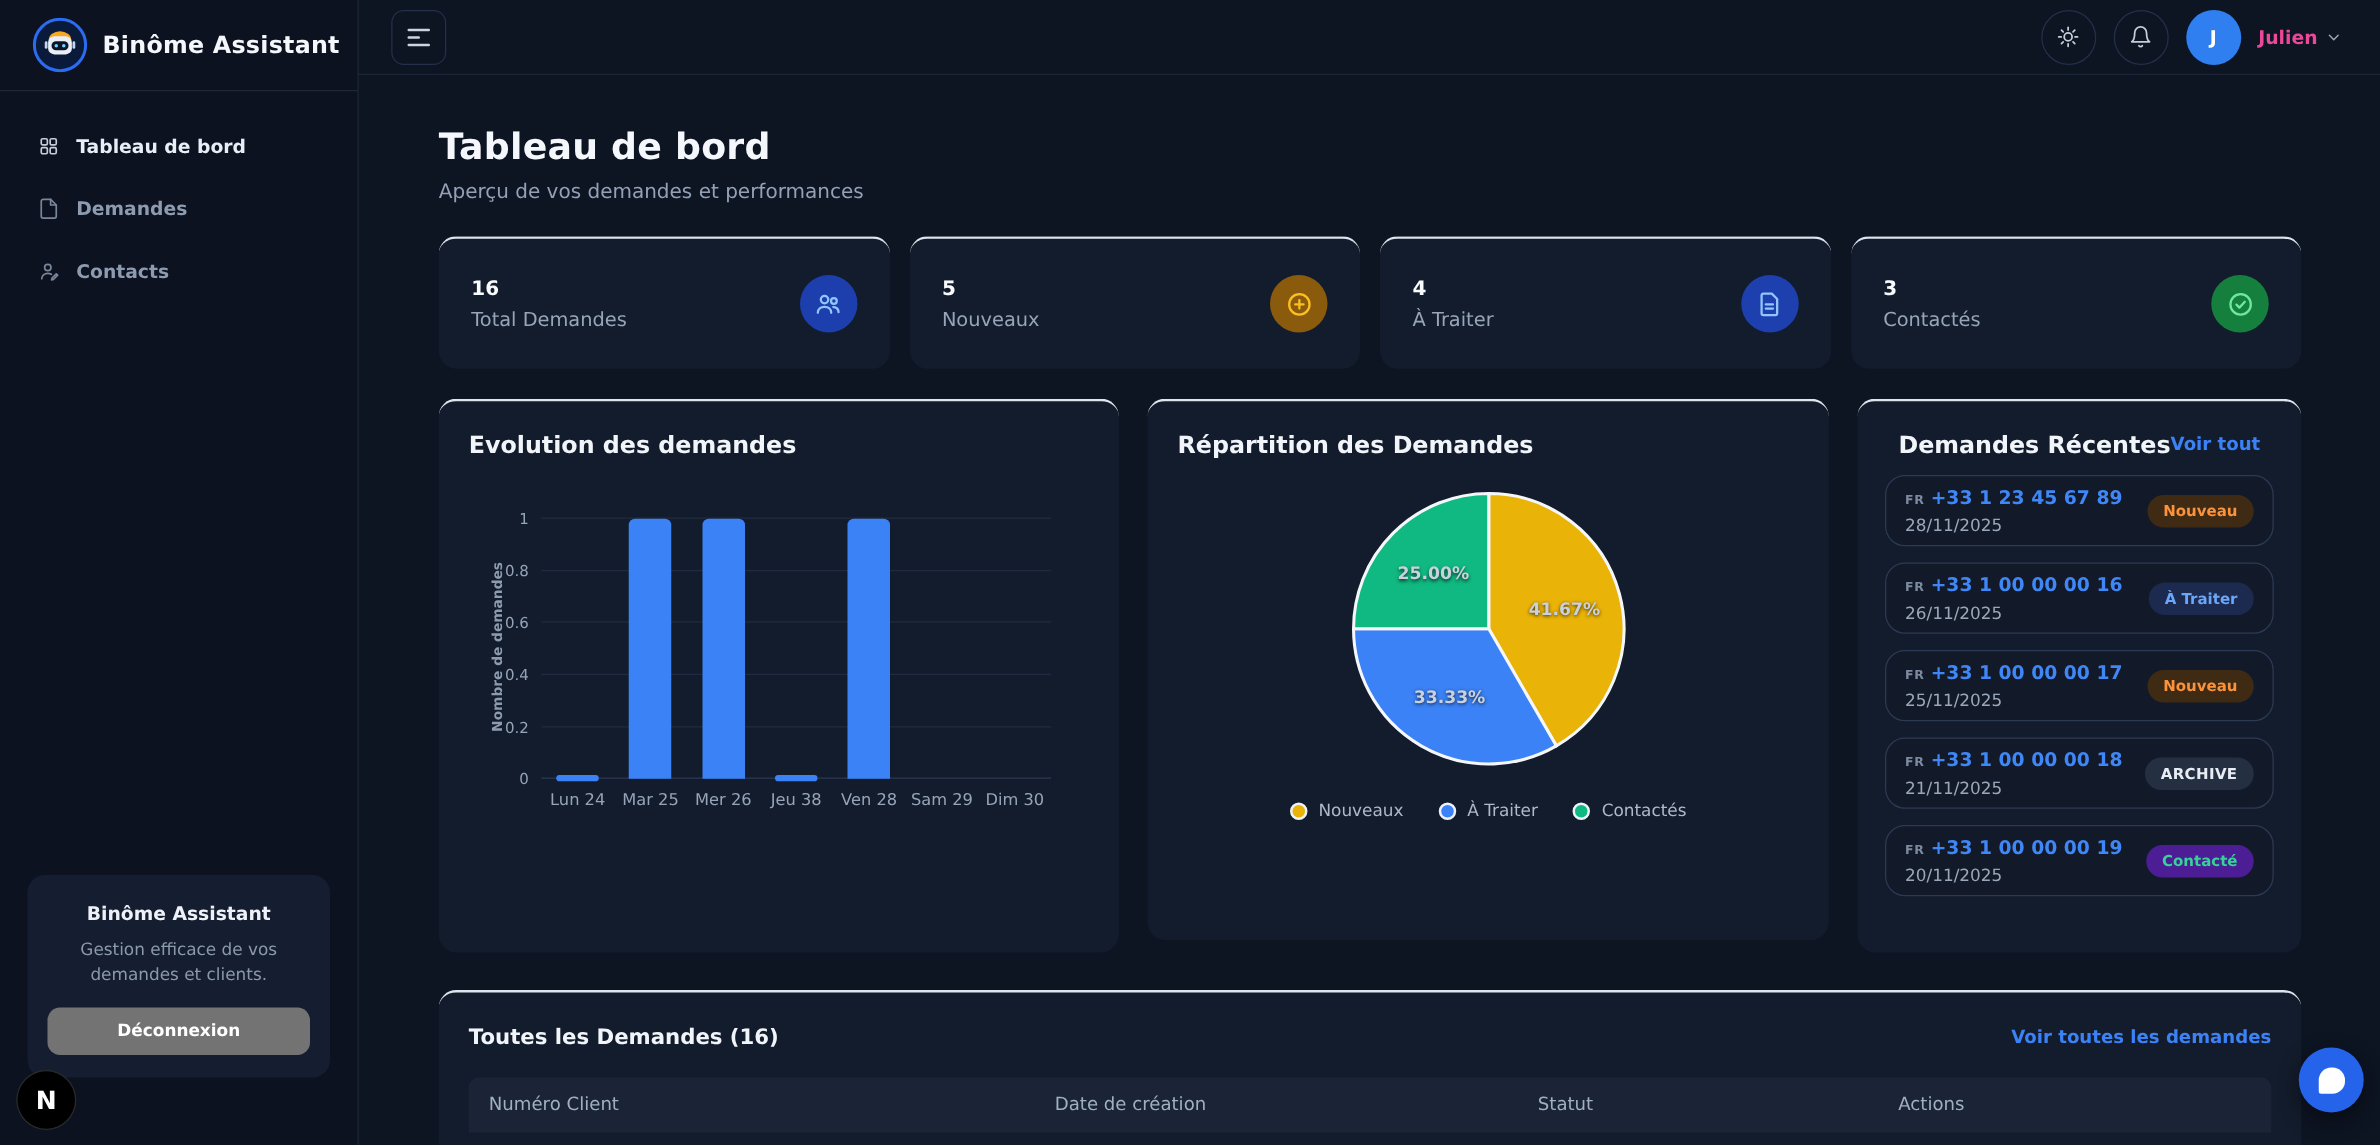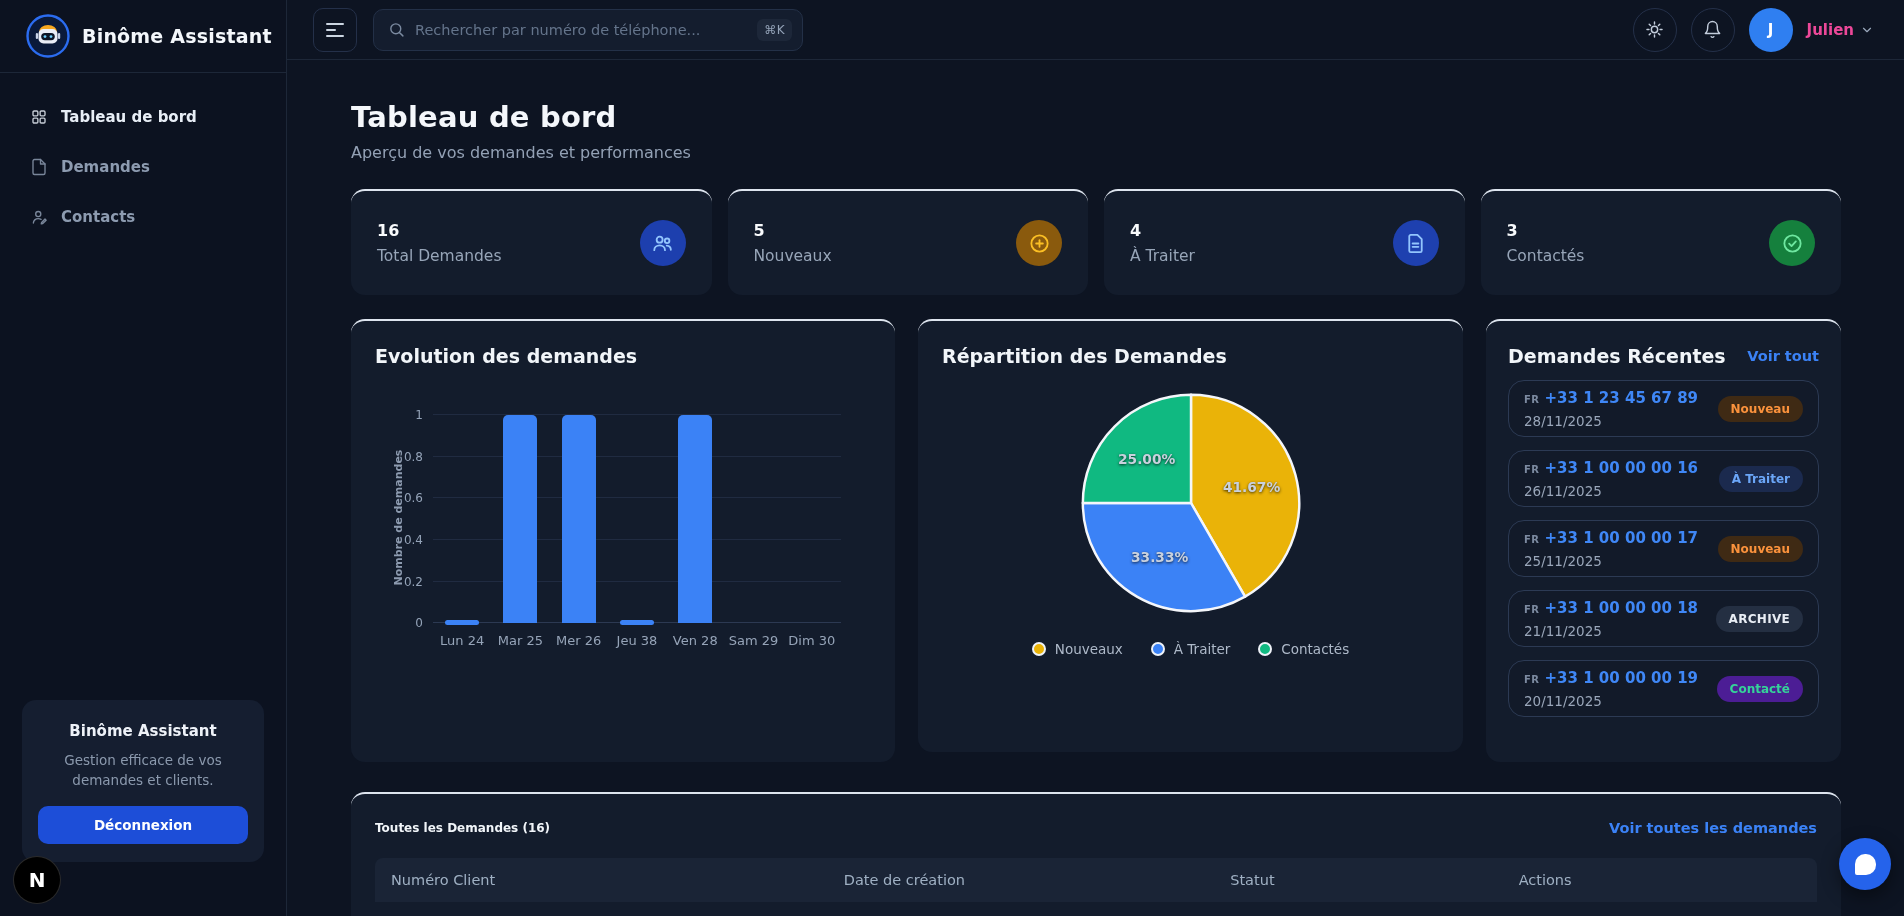--- a/index.html
+++ b/index.html
@@ -72,36 +72,36 @@
   .bar.stub { height:5px; border-radius:3px; position:absolute; bottom:-2px; }
   .x-labels { display:flex; margin:10px 30px 0 58px; }
   .x-labels div { flex:1; text-align:center; font-size:13px; color:#96a4b8; }
   
   .pie-wrap { display:flex; justify-content:center; margin-top:18px; }
   .pie-label { fill:#c9d1de; font-size:14px; font-weight:700; text-anchor:middle; text-shadow:0 1px 3px rgba(0,0,0,.75); }
   .legend { margin-top:20px; display:flex; justify-content:center; gap:28px; }
   .legend-item { display:flex; align-items:center; gap:9px; font-size:13.5px; color:#aeb9c9; cursor:pointer; }
   .legend-dot { width:14px; height:14px; border-radius:50%; border:2px solid #eef2f8; }
   
-  .recent-head { display:flex; align-items:center; justify-content:space-between; }
+  .recent-head { display:flex; align-items:center; justify-content:center; }
   .link { color:#3b82f6; font-size:14.5px; font-weight:700; text-decoration:none; cursor:pointer; }
   .recent-item { margin-top:13px; border:1px solid #2c3a54; border-radius:16px; height:57px; padding:0 15px; display:flex; align-items:center; justify-content:space-between; background:#121a29; }
   .recent-item:first-of-type { margin-top:19px; }
   .cc { font-size:10px; font-weight:700; letter-spacing:.5px; color:#7c8aa0; margin-right:5px; }
   .phone { color:#3f87f6; font-size:15px; font-weight:600; cursor:pointer; }
   .date { margin-top:6px; font-size:13.5px; color:#9aa7ba; }
   .pill { border-radius:999px; padding:6px 13px; font-size:12px; font-weight:700; white-space:nowrap; }
   .pill[data-status="nouveau"] { background:#3f2a14; color:#fb923c; }
   .pill[data-status="a-traiter"] { background:#1b2a4e; color:#6ba6f8; }
   .pill[data-status="archive"] { background:#242f42; color:#e8edf4; letter-spacing:.3px; }
   .pill[data-status="contacte"] { background:#4c1d95; color:#35d399; }
   
   .table-card { margin-top:30px; height:300px; padding:26px 0 0; }
   .table-head { display:flex; align-items:center; justify-content:space-between; padding:0 24px; }
-  .table-head h2 { font-size:12px; font-weight:700; color:#f1f5f9; }
+  .table-head h2 { font-size:17px; font-weight:700; color:#f1f5f9; }
   .thead { margin:22px 24px 0; background:#1a2436; height:44px; border-radius:8px 8px 0 0; display:grid; grid-template-columns:31.4% 26.8% 20% auto; align-items:center; }
   .thead div { padding-left:16px; font-size:14.5px; color:#9fb0c3; }
   .trow { margin:0 24px; display:grid; grid-template-columns:31.4% 26.8% 20% auto; align-items:center; height:58px; border-bottom:1px solid #223049; }
   
   .chat-fab { position:absolute; left:1839px; top:838px; width:52px; height:52px; border-radius:50%; background:#2563eb; border:none; display:flex; align-items:center; justify-content:center; cursor:pointer; box-shadow:0 6px 18px rgba(0,0,0,.45); }
   .chat-glyph { width:21px; height:21px; background:#fff; border-radius:10px 10px 10px 2px; }
 </style>
 </head>
 <body>
 
@@ -141,41 +141,33 @@
           <circle cx="11" cy="8" r="3.4"></circle>
           <path d="M4.5 20c0-3.4 2.9-5.8 6.5-5.8 1.4 0 2.7.4 3.8 1"></path>
           <path d="M15.5 19.2 20 14.7l1.5 1.5-4.5 4.5-2 .5z"></path>
         </svg>
       <span>Contacts</span>
     </div>
   </nav>
   <div class="side-foot">
     <h3>Binôme Assistant</h3>
     <p>Gestion efficace de vos demandes et clients.</p>
-    <button class="logout-btn" style="background: #1d4ed8;">Déconnexion</button>
+    <button class="logout-btn" style="background: #737373;">Déconnexion</button>
   </div>
   <div class="dev-badge">N</div>
 </aside>
 
 <div class="main">
   <header class="topbar">
     <div class="icon-btn">
       <div class="hamburger">
           <span></span>
           <span></span>
           <span></span>
         </div>
-    </div>
-    <div class="search">
-      <svg viewBox="0 0 24 24">
-          <circle cx="11" cy="11" r="7"></circle>
-          <line x1="16.5" y1="16.5" x2="21" y2="21"></line>
-        </svg>
-      <input type="text" placeholder="Rechercher par numéro de téléphone..." style="">
-      <span class="kbd">⌘K</span>
     </div>
     <div class="top-right">
       <div class="icon-btn round">
         <svg viewBox="0 0 24 24">
             <circle cx="12" cy="12" r="4"></circle>
             <line x1="12" y1="2.5" x2="12" y2="5"></line>
             <line x1="12" y1="19" x2="12" y2="21.5"></line>
             <line x1="2.5" y1="12" x2="5" y2="12"></line>
             <line x1="19" y1="12" x2="21.5" y2="12"></line>
             <line x1="5.3" y1="5.3" x2="7" y2="7"></line>

